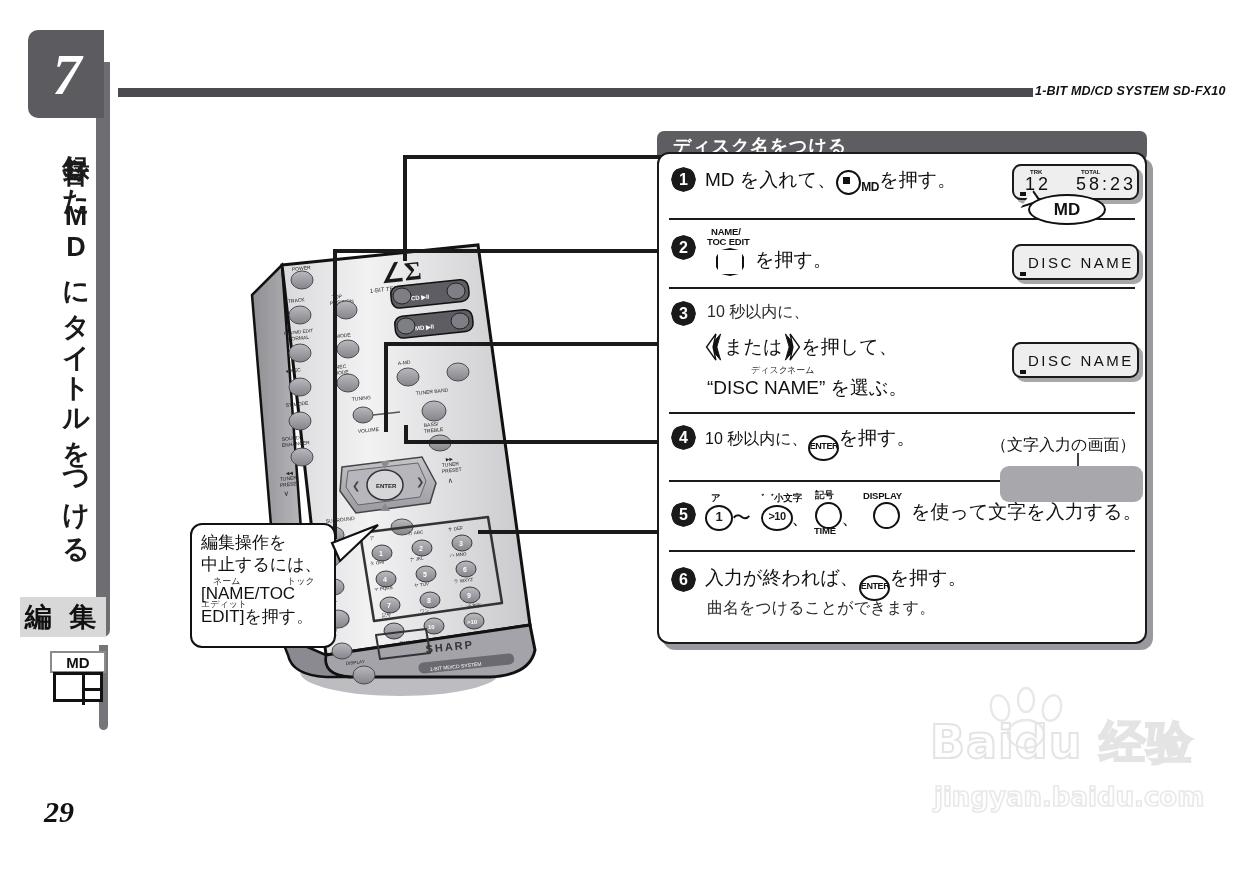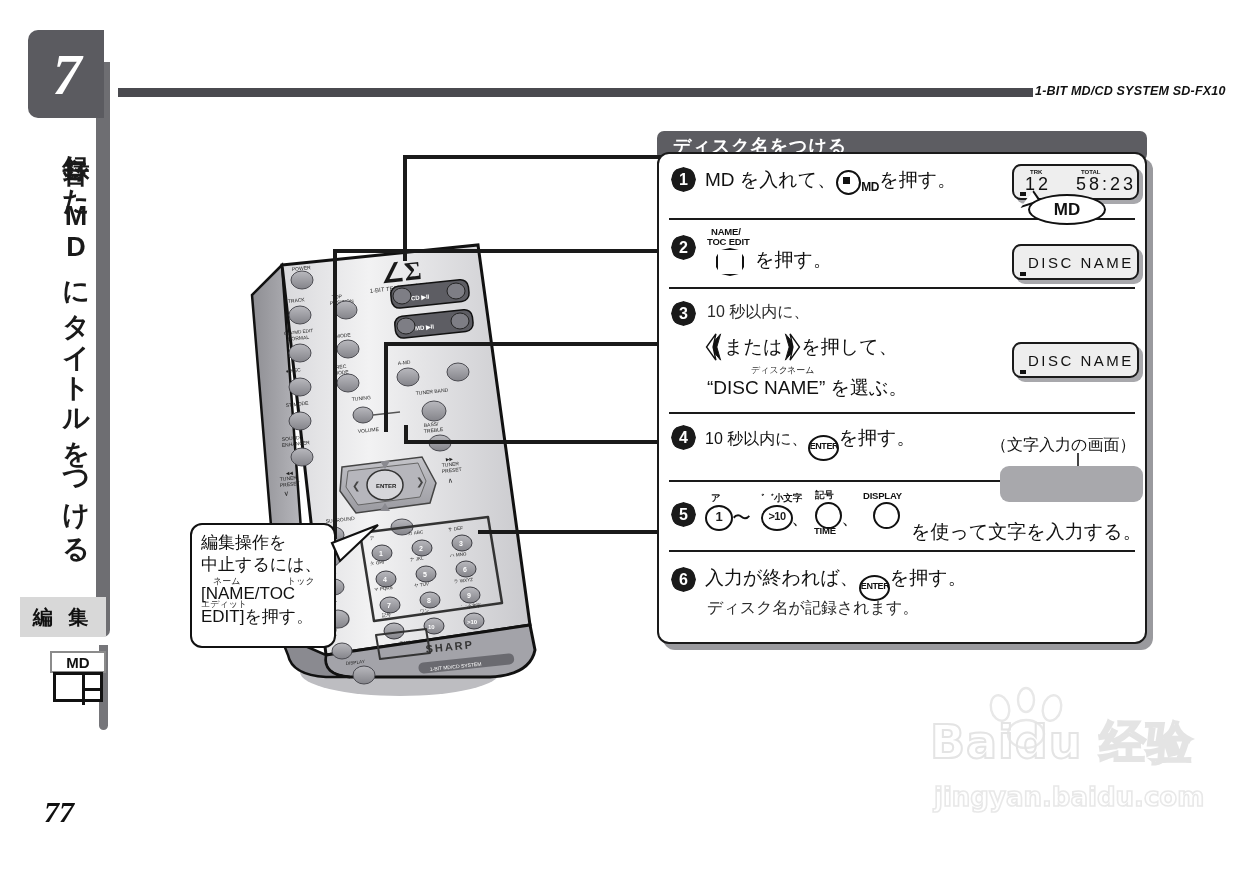--- a/index.html
+++ b/index.html
@@ -81,21 +81,21 @@
   #edit-badge {
     position: absolute;
     left: 20px;
     top: 597px;
     width: 86px;
     height: 40px;
     background: #d8d8d8;
     display: flex;
     align-items: center;
     justify-content: center;
-    font-size: 20px;
+    font-size: 27px;
     font-weight: bold;
     letter-spacing: 5px;
     color: #111;
   }
   #md-icon-wrap {
     position: absolute;
     left: 50px;
     top: 651px;
     width: 62px;
     height: 52px;
@@ -572,21 +572,21 @@
 
   <div id="sidebar-vertical-text">録音したMDにタイトルをつける</div>
 
   <div id="edit-badge">編 集</div>
 
   <div id="md-icon-wrap">
     <div id="md-icon-label">MD</div>
     <div id="md-icon-body"></div>
   </div>
 
-  <div id="page-number">77</div>
+  <div id="page-number">29</div>
 
   <div id="title-rule"></div>
   <div id="model-label">1-BIT MD/CD SYSTEM  SD-FX10</div>
 
   <div id="section-bar">
     <span id="section-bar-label">ディスク名をつける</span>
   </div>
 
   <div id="remote-shadow-ellipse"></div>
   <svg id="remote-wrap" viewBox="0 0 340 440" width="340" height="440" style="overflow:visible">
@@ -847,30 +847,30 @@
         <span class="cap-label" style="left:50px;top:0px;">゛゛小文字</span>
         <span class="btn-num wide" style="position:absolute;left:56px;top:13px;">&gt;10</span>
         <span class="step-text" style="left:86px;top:12px;">、</span>
         <span class="cap-label" style="left:110px;top:-3px;">記号</span>
         <span class="btn-round" style="position:absolute;left:110px;top:10px;"></span>
         <span class="cap-label" style="left:109px;top:33px;">TIME</span>
         <span class="step-text" style="left:136px;top:12px;">、</span>
         <span class="cap-label" style="left:158px;top:-2px;">DISPLAY</span>
         <span class="btn-round" style="position:absolute;left:168px;top:10px;"></span>
       </div>
-      <div class="step-text" style="left:252px;top:364px;">を使って文字を入力する。</div>
+      <div class="step-text" style="left:252px;top:344px;">を使って文字を入力する。</div>
       <div class="step-divider" style="top:396px;"></div>
     </div>
 
     <div class="step-row">
       <div class="step-num" style="left:12px;top:413px;">6</div>
       <div class="step-text" style="left:46px;top:410px;">
         <span>入力が終われば、</span><span class="btn-enter">ENTER</span><span>を押す。</span>
       </div>
-      <div class="step-sub" style="left:48px;top:443px;">ディスク名が記録されます。</div>
+      <div class="step-sub" style="left:48px;top:443px;">曲名をつけることができます。</div>
     </div>
   </div>
 
   <div class="lcd-shadow" style="left:1016px;top:168px;width:127px;height:36px;"></div>
   <div class="lcd" style="left:1012px;top:164px;width:127px;height:36px;">
     <span class="lcd-tiny" style="left:16px;top:3px;">TRK</span>
     <span class="lcd-main" style="left:11px;top:8px;">12</span>
     <span class="lcd-tiny" style="left:67px;top:3px;">TOTAL</span>
     <span class="lcd-main" style="left:62px;top:8px;">58:23</span>
     <span class="lcd-dot" style="left:6px;top:26px;"></span>

